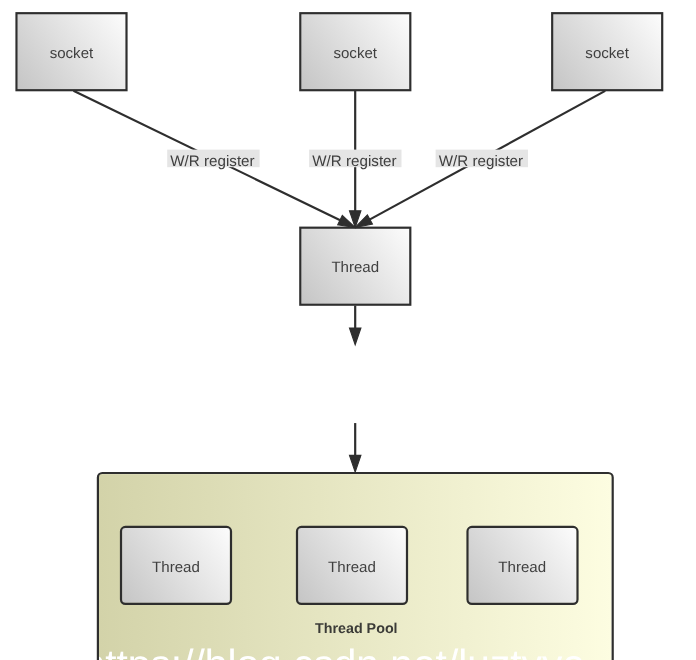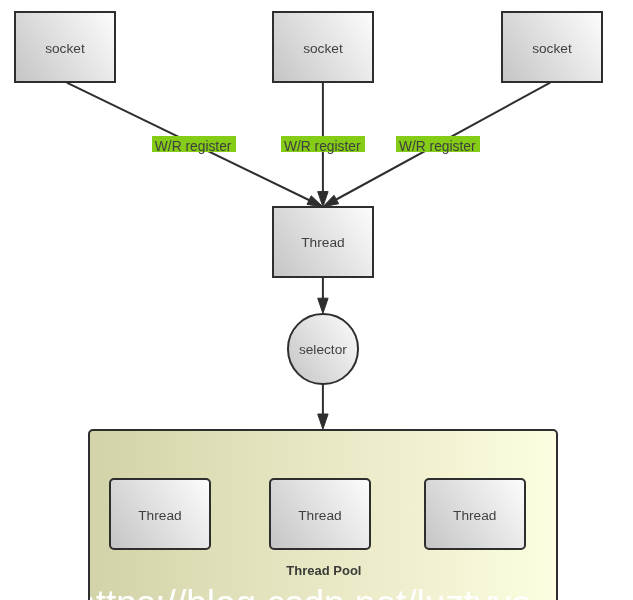--- a/index.html
+++ b/index.html
@@ -24,21 +24,21 @@
   #selector-circle{width:71.4px;height:71.4px;left:287.2px;top:313.2px;border-radius:50%;
         background:linear-gradient(55deg,#c5c5c5 0%,#fcfcfc 100%);}
   #selector-circle .cap{top:27.4px;}
 
   #thread-pool-box{position:absolute;box-sizing:border-box;left:88.0px;top:429.2px;
         width:469.7px;height:176px;border:2px solid #2e2e2e;border-radius:5px;
         background:linear-gradient(90deg,#d3d3a9 0%,#fdfde1 100%);overflow:hidden;}
   .pool-thread{width:101.7px;height:71.5px;top:478.2px;border-radius:5px;}
   .pool-thread .cap{top:28.5px;}
 
-  .edge-label{position:absolute;height:16.9px;background:#84cc16;
+  .edge-label{position:absolute;height:16.9px;background:#e5e5e5;
               transform:translateX(-50%);white-space:nowrap;}
   .edge-label span{position:absolute;left:3px;top:4.4px;font-size:13.8px;color:#3f3f3f;
               line-height:1;white-space:nowrap;}
 
   #thread-pool-label{position:absolute;left:323.9px;transform:translateX(-50%);white-space:nowrap;top:564px;
               font-size:13px;font-weight:bold;color:#3b3b37;line-height:1;}
 
   #watermark-text{position:absolute;left:-14.9px;top:153.6px;font-size:37px;color:#ffffff;
               white-space:nowrap;line-height:1;}
 </style>
@@ -87,23 +87,20 @@
       <span>W/R register</span>
     </div>
   <div class="edge-label" style="left:437.9px;top:135.5px;width:84px">
       <span>W/R register</span>
     </div>
 
   <div class="node" id="thread-box">
     <span class="cap">Thread</span>
   </div>
 
-  <div class="node" id="selector-circle">
-    <span class="cap">selector</span>
-  </div>
 
   <div id="thread-pool-box">
     <div id="watermark-text">https://blog.csdn.net/luztyye</div>
   </div>
 
   <div class="node pool-thread" style="left:109.1px">
     <span class="cap">Thread</span>
   </div>
   <div class="node pool-thread" style="left:269.1px">
     <span class="cap">Thread</span>

